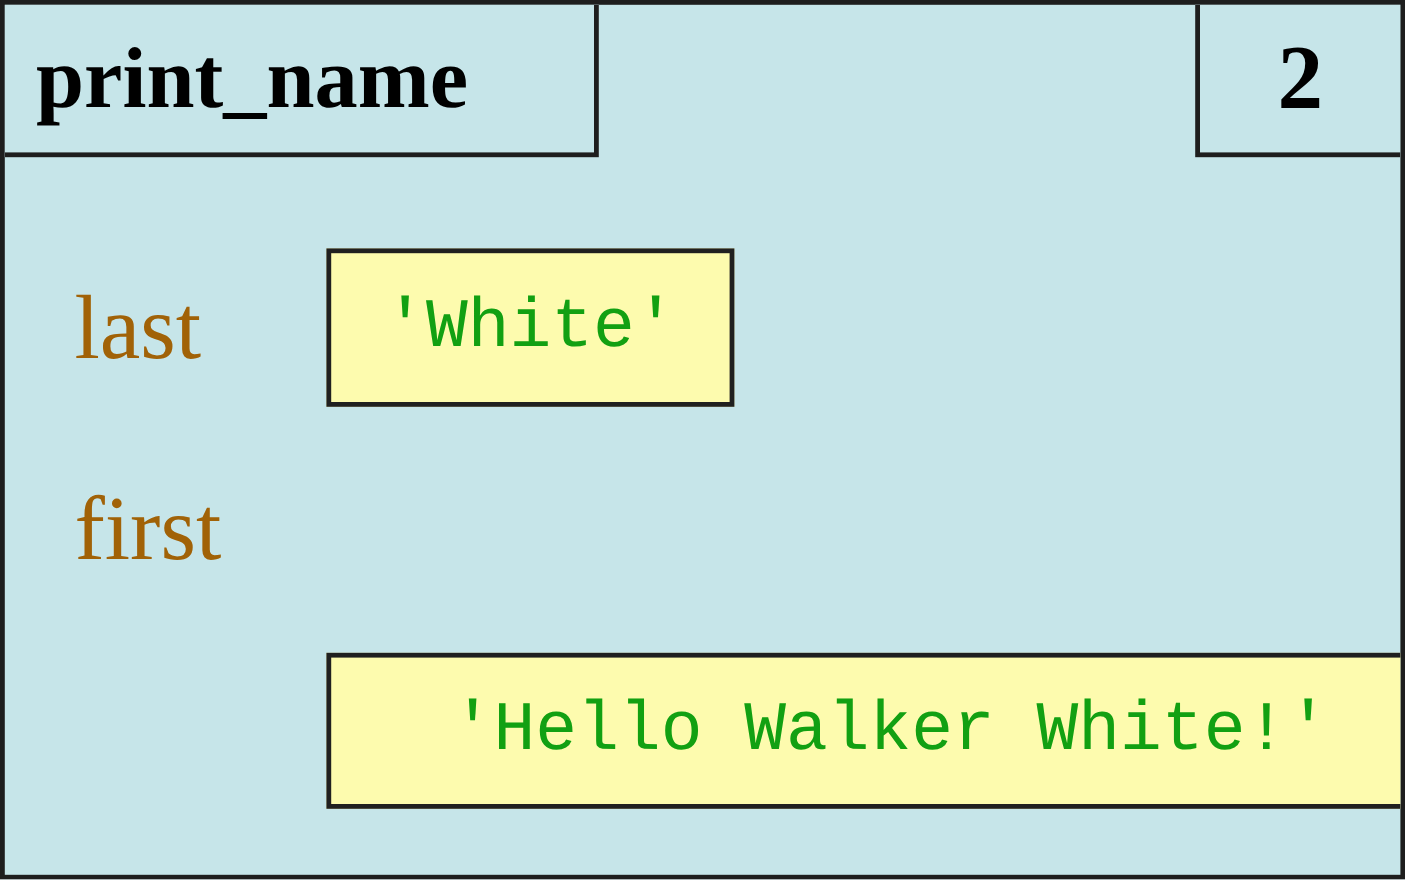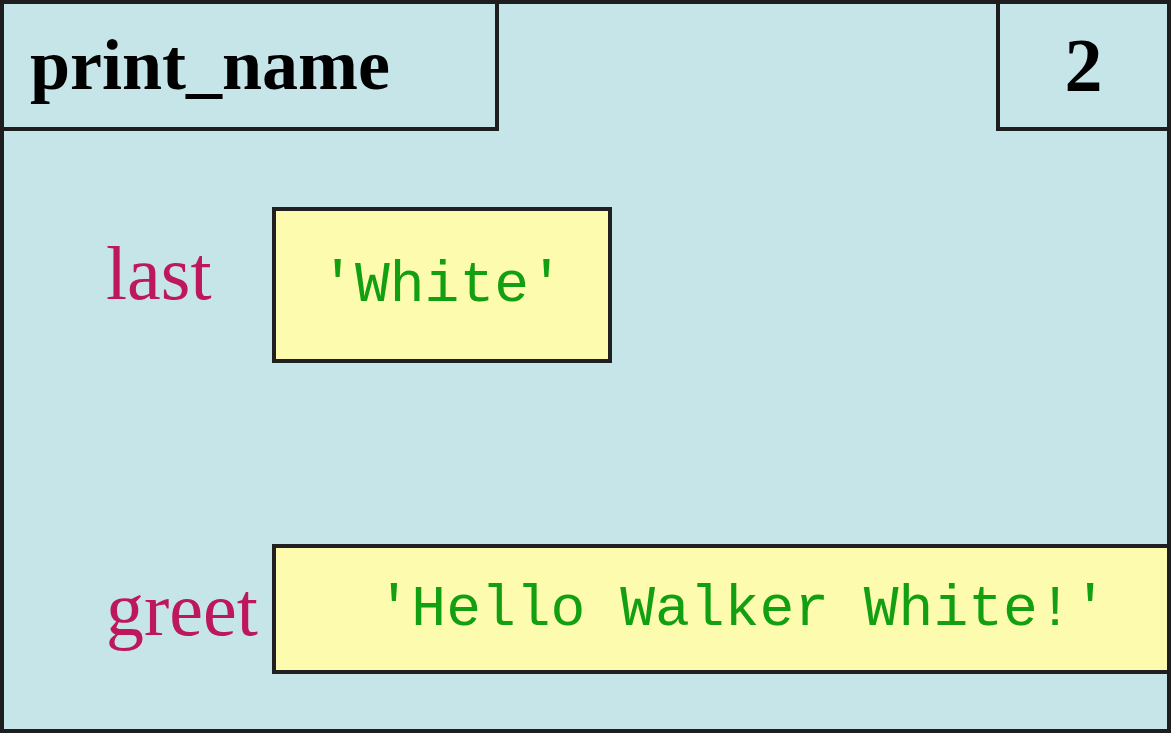--- a/index.html
+++ b/index.html
@@ -51,43 +51,42 @@
     color: #000000;
   }
 
   .var-label {
     position: absolute;
     left: 58px;
     height: 130px;
     display: flex;
     align-items: center;
     font-size: 76px;
-    color: #be185d;
-    margin-left: 44px;
+    color: #a16207;
   }
 
   .value-box {
     position: absolute;
     box-sizing: border-box;
     background: #fdfbae;
     border: 4px solid #202020;
     display: flex;
     align-items: center;
     justify-content: center;
     font-family: "Liberation Mono", monospace;
     font-size: 58px;
     color: #12a012;
     white-space: nowrap;
   }
 
   .label-1 { top: 204px; }
   .label-2 { top: 372px; }
   .label-3 { top: 540px; }
 
-  .box-1 { left: 268px; top: 203px; width: 340px; height: 156px; }
+  .box-1 { left: 268px; top: 203px; width: 340px; height: 132px; }
   .box-2 { left: 268px; top: 372px; width: 344px; height: 129px; }
   .box-3 { left: 268px; top: 540px; width: 940px; height: 130px; }
 </style>
 </head>
 <body>
 
 <div class="frame">
 
   <div class="fn-tab">
     <span>print_name</span>
@@ -95,19 +94,19 @@
 
   <div class="counter-box">
     <span>2</span>
   </div>
 
   <div class="var-label label-1">last</div>
   <div class="value-box box-1">
     <span>'White'</span>
   </div>
 
+  <div class="var-label label-2">first</div>
 
-  <div class="var-label label-3">greet</div>
   <div class="value-box box-3">
     <span>'Hello Walker White!'</span>
   </div>
 
 </div>
 
 </body></html>

